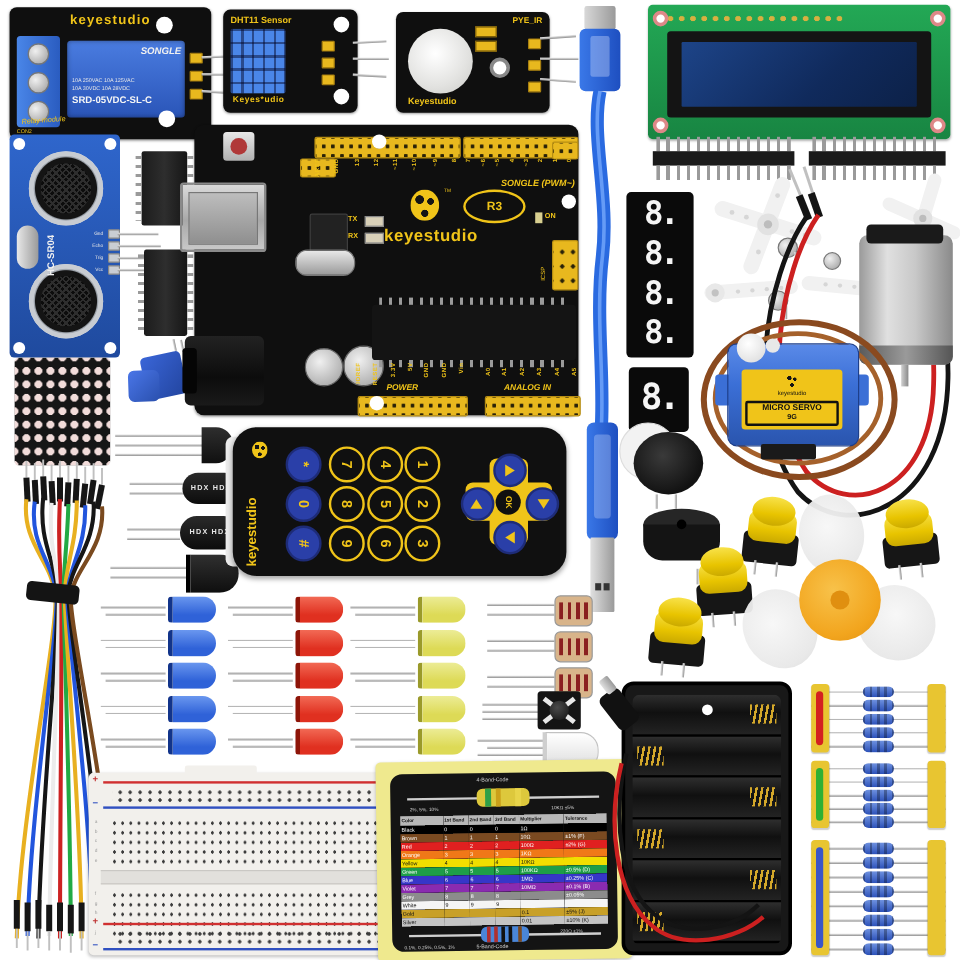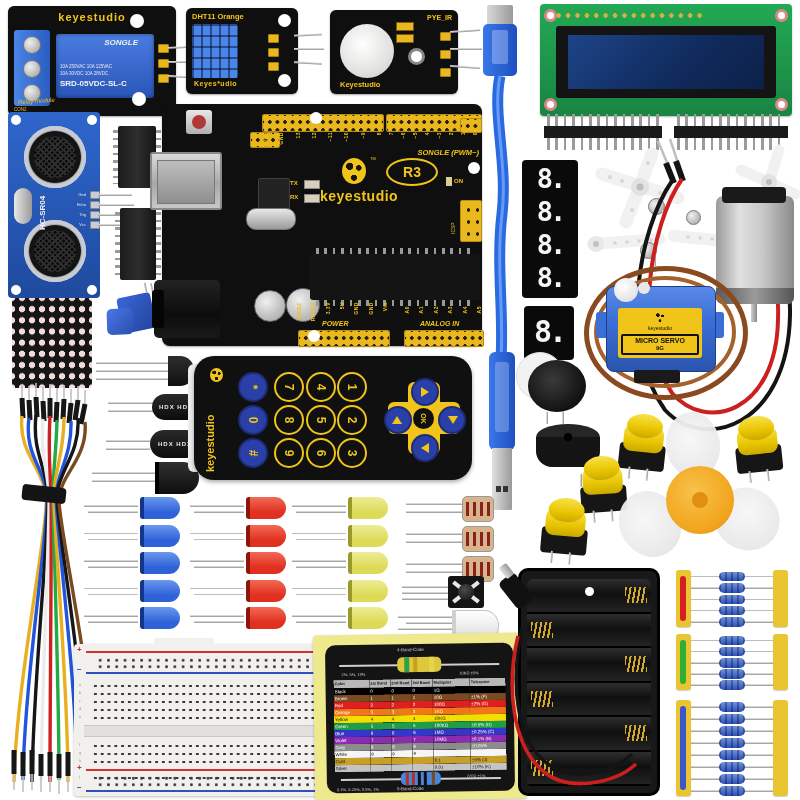--- a/index.html
+++ b/index.html
@@ -58,39 +58,39 @@
 <div id="canvas">
 
   <div class="c pcb" style="left:8px;top:6px;width:168px;height:110px;">
     <div class="c ytxt" style="left:0;top:5px;width:100%;text-align:center;font-size:11px;font-weight:bold;letter-spacing:1px;">keyestudio</div>
     <div class="c" style="left:6px;top:24px;width:36px;height:76px;background:linear-gradient(90deg,#4a86e8,#2a5cc0);border-radius:3px;">
       <div class="c screwhead" style="left:9px;top:6px;width:16px;height:16px;"></div>
       <div class="c screwhead" style="left:9px;top:30px;width:16px;height:16px;"></div>
       <div class="c screwhead" style="left:9px;top:54px;width:16px;height:16px;"></div>
     </div>
     <div class="c" style="left:48px;top:28px;width:98px;height:64px;background:linear-gradient(180deg,#4a7ce0,#2a55b8);border-radius:3px;box-shadow:inset 0 0 4px rgba(0,0,0,.4);">
-      <div class="c" style="right:16px;top:4px;font-size:8px;font-style:italic;font-weight:bold;color:#f0f0f0;">SONGLE</div>
+      <div class="c" style="right:3px;top:4px;font-size:8px;font-style:italic;font-weight:bold;color:#f0f0f0;">SONGLE</div>
       <div class="c" style="left:4px;top:30px;font-size:4.5px;color:#e8e8e8;white-space:nowrap;">10A 250VAC  10A 125VAC</div>
       <div class="c" style="left:4px;top:37px;font-size:4.5px;color:#e8e8e8;white-space:nowrap;">10A 30VDC    10A 28VDC</div>
       <div class="c" style="left:4px;top:45px;font-size:8px;font-weight:bold;color:#f5f5f5;white-space:nowrap;">SRD-05VDC-SL-C</div>
     </div>
     <div class="c ytxt" style="left:6px;top:101px;font-size:4.5px;">CON2</div>
     <div class="c ytxt" style="left:10px;top:92px;font-size:6px;font-style:italic;transform:rotate(-4deg);">Relay module</div>
     <div class="hole" style="left:122px;top:8px;width:14px;height:14px;"></div>
     <div class="hole" style="left:124px;top:86px;width:14px;height:14px;"></div>
     <div class="pin3" style="left:150px;top:38px;"></div>
     <div class="pin3" style="left:150px;top:53px;"></div>
     <div class="pin3" style="left:150px;top:68px;"></div>
   </div>
   <div class="lead" style="left:168px;top:46px;width:36px;transform:rotate(-3deg);"></div>
   <div class="lead" style="left:168px;top:61px;width:38px;"></div>
   <div class="lead" style="left:168px;top:76px;width:36px;transform:rotate(3deg);"></div>
 
   <div class="c pcb" style="left:186px;top:8px;width:112px;height:86px;">
-    <div class="c ytxt" style="left:6px;top:4px;font-size:7.5px;font-weight:bold;">DHT11 Orange</div>
+    <div class="c ytxt" style="left:6px;top:4px;font-size:7.5px;font-weight:bold;">DHT11 Sensor</div>
     <div class="c" style="left:6px;top:16px;width:46px;height:54px;background:#4a86e8;border-radius:2px;
                 background-image:repeating-linear-gradient(90deg,rgba(0,0,30,.45) 0 2px,transparent 2px 9px),repeating-linear-gradient(180deg,rgba(0,0,30,.45) 0 2px,transparent 2px 11px);"></div>
     <div class="c ytxt" style="left:8px;top:72px;font-size:7px;font-weight:bold;letter-spacing:.5px;">Keyes*udio</div>
     <div class="hole" style="left:92px;top:6px;width:13px;height:13px;"></div>
     <div class="hole" style="left:92px;top:66px;width:13px;height:13px;"></div>
     <div class="pin3" style="left:82px;top:26px;"></div>
     <div class="pin3" style="left:82px;top:40px;"></div>
     <div class="pin3" style="left:82px;top:54px;"></div>
   </div>
   <div class="lead" style="left:294px;top:34px;width:28px;transform:rotate(-3deg);"></div>
@@ -226,21 +226,21 @@
         <span class="vpin">4</span>
         <span class="vpin">~3</span>
         <span class="vpin">2</span>
         <span class="vpin">1</span>
         <span class="vpin">0</span>
       </div>
     <div class="c ytxt" style="left:205px;top:44px;width:112px;text-align:right;font-size:7.5px;font-weight:bold;font-style:italic;">SONGLE (PWM~)</div>
     <div class="bug" style="left:180px;top:54px;width:24px;height:26px;"></div>
     <div class="c ytxt" style="left:208px;top:52px;font-size:4px;">TM</div>
     <div class="c" style="left:224px;top:54px;width:48px;height:24px;border:2px solid #f0c419;border-radius:50%;display:flex;align-items:center;justify-content:center;">
-      <span class="ytxt" style="font-size:14px;font-weight:bold;">R3</span>
+      <span class="ytxt" style="font-size:10px;font-weight:bold;">R3</span>
     </div>
     <div class="c ytxt" style="left:158px;top:84px;font-size:14px;font-weight:bold;letter-spacing:.5px;">keyestudio</div>
     <div class="c ytxt" style="left:128px;top:76px;font-size:6px;font-weight:bold;">TX</div>
     <div class="c ytxt" style="left:128px;top:90px;font-size:6px;font-weight:bold;">RX</div>
     <div class="c" style="left:142px;top:76px;width:14px;height:7px;background:#d8d0b8;border:1px solid #888;"></div>
     <div class="c" style="left:142px;top:90px;width:14px;height:7px;background:#d8d0b8;border:1px solid #888;"></div>
     <div class="c" style="left:96px;top:74px;width:30px;height:30px;background:#222;border:1px solid #3e3e3e;border-radius:2px;"></div>
     <div class="c ytxt" style="left:292px;top:74px;font-size:6px;font-weight:bold;">ON</div>
     <div class="c" style="left:284px;top:73px;width:6px;height:9px;background:#d8cf90;"></div>
     <div class="c ytxt" style="left:288px;top:100px;font-size:5px;writing-mode:vertical-rl;transform:rotate(180deg);height:30px;">ICSP</div>

